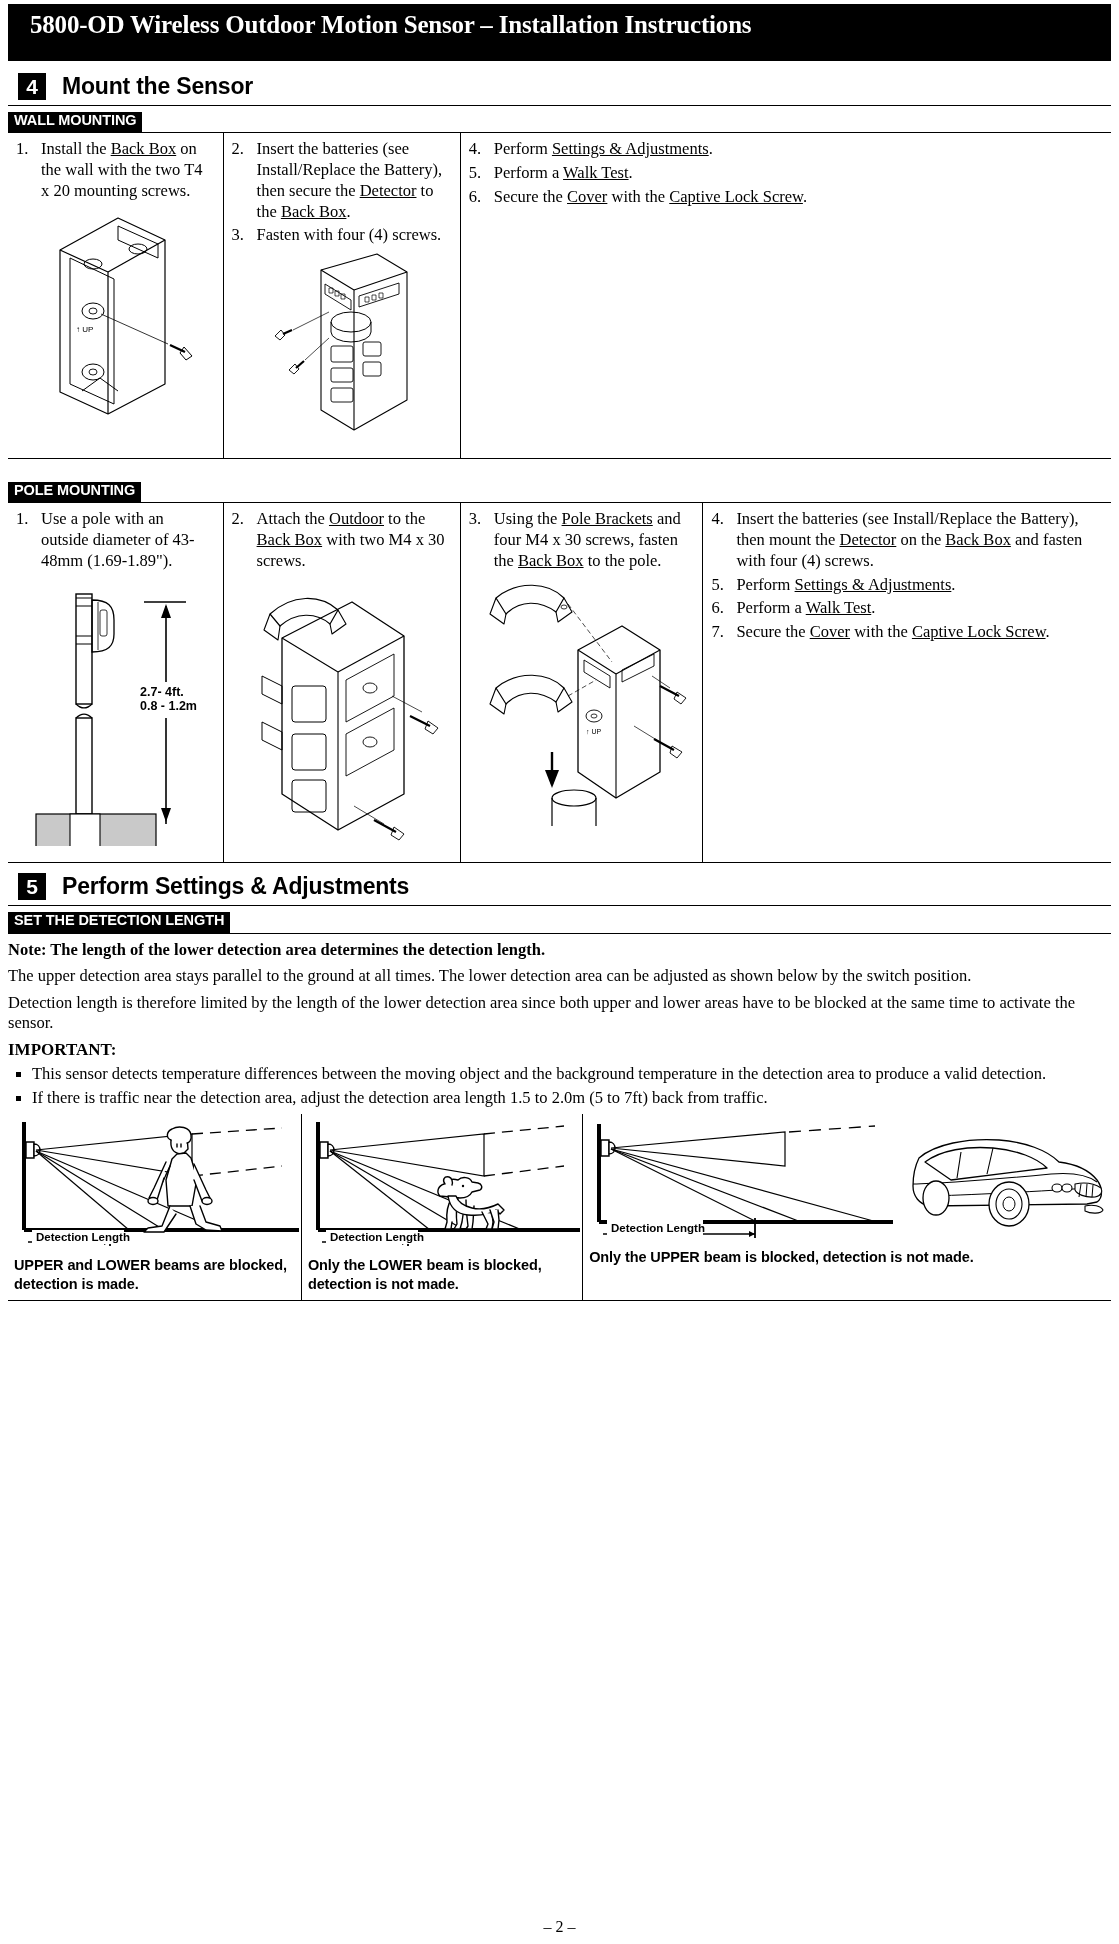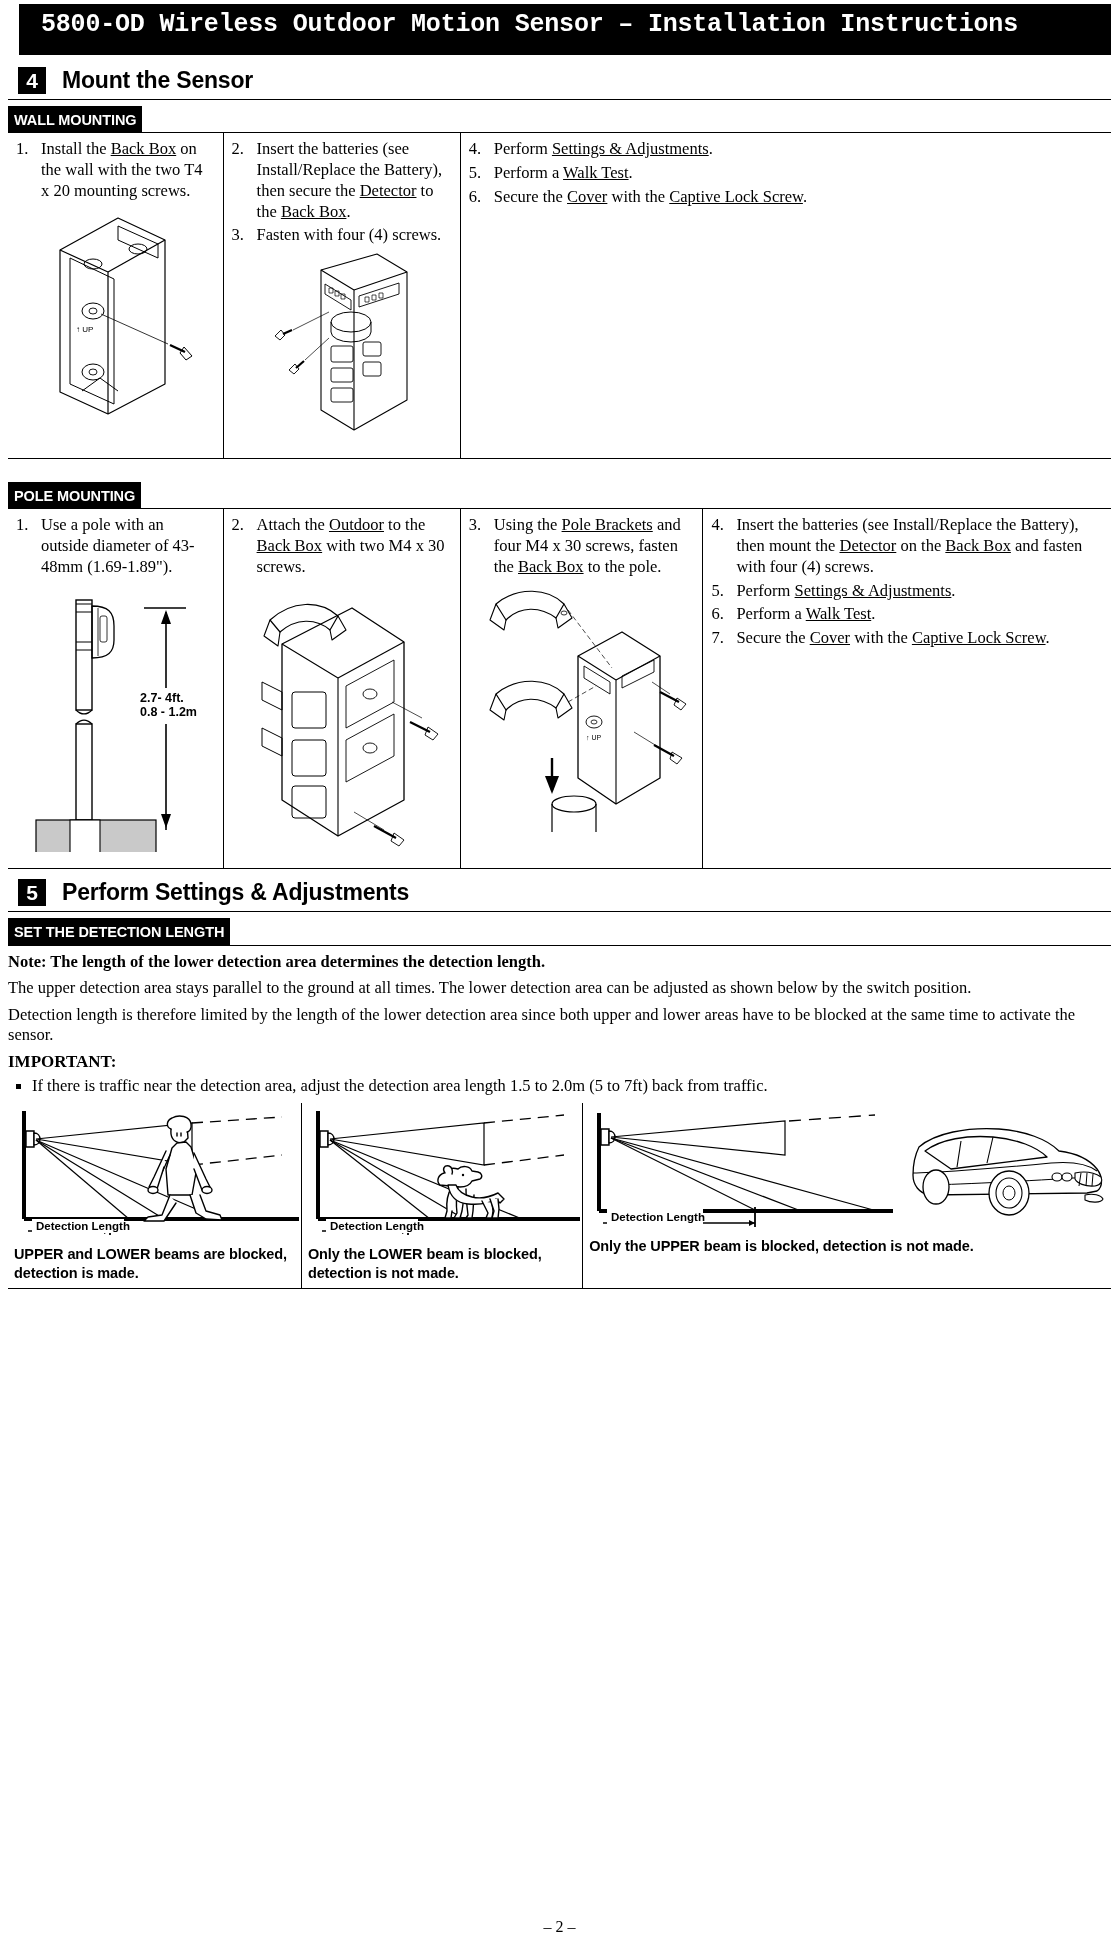--- a/index.html
+++ b/index.html
@@ -20,26 +20,26 @@
     width: 1119px;
     height: 1944px;
     padding: 0;
     box-sizing: border-box;
   }
 
   
   .title-bar {
     background: #000;
     color: #fff;
-    font-family: Liberation Mono, monospace;
+    font-family: Liberation Serif, serif;
     font-weight: bold;
     font-size: 25px;
     letter-spacing: -0.2px;
-    padding: 7px 0 17px 22px;
-    margin: 4px 8px 0 19px;
+    padding: 7px 0 23px 22px;
+    margin: 4px 8px 0 8px;
     line-height: 1.08;
   }
 
   
   .section-head {
     display: flex;
     align-items: center;
     margin: 0 8px;
     padding-top: 12px;
   }
@@ -74,21 +74,21 @@
     border-bottom: 1.6px solid #000;
     line-height: 0;
   }
   .subhead {
     display: inline-block;
     background: #000;
     color: #fff;
     font-family: "Liberation Sans", sans-serif;
     font-weight: bold;
     font-size: 14.5px;
-    padding: 7px 6px 4px 6px;
+    padding: 1px 6px 4px 6px;
     letter-spacing: -0.1px;
     line-height: 1.05;
   }
 
   
   table.grid {
     border-collapse: collapse;
     width: calc(100% - 16px);
     margin: 0 8px;
     table-layout: fixed;
@@ -498,20 +498,21 @@
   <div class="subhead-wrap">
     <span class="subhead">SET THE DETECTION LENGTH</span>
   </div>
 
   <div class="body-wrap">
     <p class="note">Note: The length of the lower detection area determines the detection length.</p>
     <p class="para">The upper detection area stays parallel to the ground at all times.  The lower detection area can be adjusted as shown below by the switch position.</p>
     <p class="para">Detection length is therefore limited by the length of the lower detection area since both upper and lower areas have to be blocked at the same time to activate the sensor.</p>
     <p class="important">IMPORTANT:</p>
     <ul class="bullets">
+      <li>This sensor detects temperature differences between the moving object and the background temperature in the detection area to produce a valid detection.</li>
       <li>If there is traffic near the detection area, adjust the detection area length 1.5 to 2.0m (5 to 7ft) back from traffic.</li>
     </ul>
   </div>
 
   <table class="detgrid">
     <colgroup>
         <col style="width:26.6%">
         <col style="width:25.5%">
         <col style="width:47.9%">
       </colgroup>

